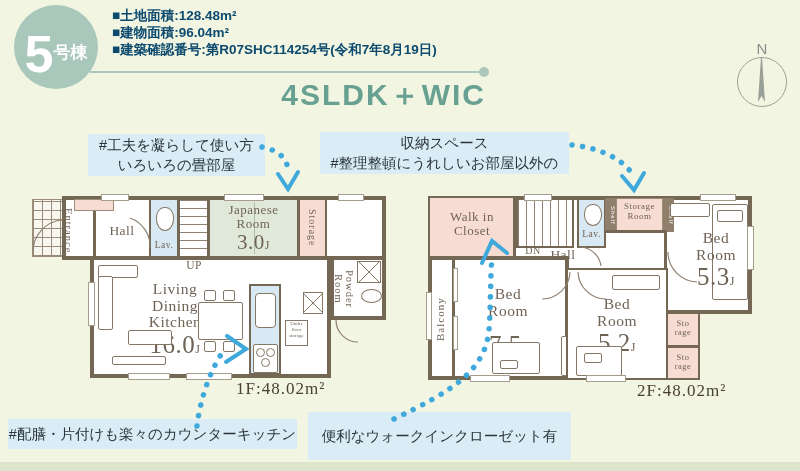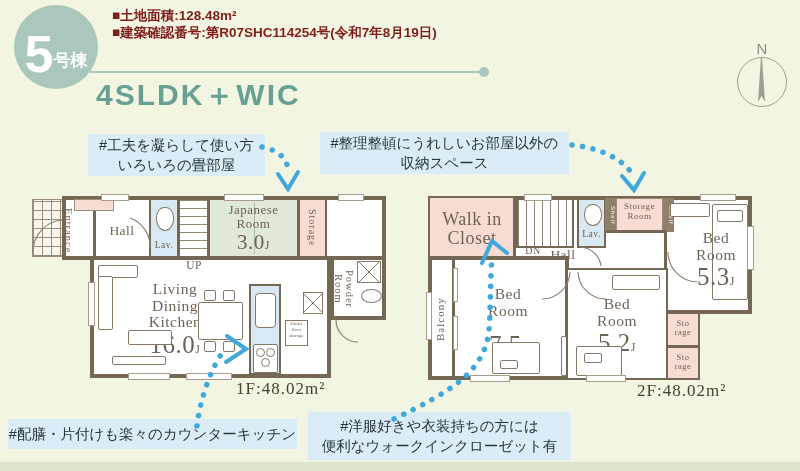--- a/index.html
+++ b/index.html
@@ -9,25 +9,25 @@
     --plantxt:#6f6356;
   }
   html,body{margin:0;padding:0;}
   body{font-family:"Liberation Sans",sans-serif;}
   #page{position:relative;width:800px;height:471px;background:#f2f5e2;overflow:hidden;}
   .abs{position:absolute;box-sizing:border-box;}
   
   .badge{left:14px;top:5px;width:84px;height:84px;border-radius:50%;background:var(--sage);
          display:flex;align-items:flex-end;justify-content:center;padding-bottom:13px;color:#fff;}
   .badge .num{font-size:52px;font-weight:bold;line-height:.8;}
-  .badge .suf{font-size:17px;font-weight:bold;margin-bottom:4px;}
-  .info{left:112px;top:7px;font-size:13.5px;font-weight:bold;color:#7f1d1d;line-height:17px;white-space:nowrap;}
+  .badge .suf{font-size:17px;font-weight:bold;margin-bottom:12px;}
+  .info{left:112px;top:7px;font-size:13.5px;font-weight:bold;color:#0c4a6e;line-height:17px;white-space:nowrap;}
   .hline{left:90px;top:71px;width:392px;height:2px;background:var(--sage);}
   .hdot{left:479px;top:67px;width:10px;height:10px;border-radius:50%;background:var(--sage);}
-  .title{left:96px;top:75px;width:390px;text-align:left;font-size:30px;font-weight:bold;
+  .title{left:96px;top:75px;width:390px;text-align:right;font-size:30px;font-weight:bold;
          letter-spacing:2px;color:var(--teal);}
   
   .north{left:737px;top:40px;width:50px;text-align:center;font-size:15px;color:#8a9089;}
   .ccirc{left:737px;top:57px;width:50px;height:50px;border:1.5px solid #9aa098;border-radius:50%;}
   
   .note{background:var(--note);color:#2b343c;font-size:14.5px;line-height:20px;text-align:center;
         display:flex;flex-direction:column;justify-content:center;}
   
   .base{border:4px solid var(--wall);background:#fff;}
   .room{border:2px solid var(--wall);}
@@ -58,46 +58,46 @@
 <body>
 
 <div id="page">
 
   <div class="abs badge">
     <span class="num">5</span>
     <span class="suf">号棟</span>
   </div>
   <div class="abs info">
     <div>■土地面積:128.48m²</div>
+    <div>■建物面積:96.04m²</div>
     <div>■建築確認番号:第R07SHC114254号(令和7年8月19日)</div>
   </div>
   <div class="abs hline"></div>
   <div class="abs hdot"></div>
   <div class="abs title">4SLDK＋WIC</div>
 
   <div class="abs north">N</div>
   <div class="abs ccirc">
     <svg width="47" height="47" viewBox="0 0 47 47">
       <polygon points="23.5,-8 20,44 23.5,38 27,44" fill="#9aa098"></polygon>
     </svg>
   </div>
 
   <div class="abs note" style="left:88px;top:134px;width:177px;height:42px;">
     <div>#工夫を凝らして使い方</div>
     <div>いろいろの畳部屋</div>
   </div>
   <div class="abs note" style="left:320px;top:132px;width:249px;height:42px;">
+    <div>収納スペース</div>
     <div>#整理整頓にうれしいお部屋以外の</div>
-    <div>収納スペース</div>
   </div>
   <div class="abs note" style="left:8px;top:419px;width:289px;height:30px;">
     <div>#配膳・片付けも楽々のカウンターキッチン</div>
   </div>
   <div class="abs note" style="left:308px;top:412px;width:263px;height:48px;">
-    <div>#洋服好きや衣装持ちの方には</div>
     <div>便利なウォークインクローゼット有</div>
   </div>
 
   <div class="abs porch" style="left:32px;top:199px;width:31px;height:58px;"></div>
   <div class="abs base" style="left:62px;top:196px;width:324px;height:64px;"></div>
   <div class="abs base" style="left:90px;top:256px;width:241px;height:122px;"></div>
   <div class="abs base" style="left:330px;top:256px;width:56px;height:64px;"></div>
 
   <div class="abs wall" style="left:93px;top:198px;width:3px;height:60px;"></div>
   <div class="abs vlbl" style="left:63px;top:206px;height:50px;font-size:10.5px;">Entrance</div>
@@ -165,21 +165,21 @@
   <div class="abs win" style="left:338px;top:194px;width:26px;height:7px;"></div>
   <div class="abs win" style="left:88px;top:282px;width:7px;height:44px;"></div>
   <div class="abs win" style="left:128px;top:373px;width:42px;height:7px;"></div>
   <div class="abs win" style="left:186px;top:373px;width:46px;height:7px;"></div>
   <div class="abs area" style="left:236px;top:379px;">1F:48.02m²</div>
 
   <div class="abs base" style="left:428px;top:196px;width:324px;height:118px;"></div>
   <div class="abs base" style="left:428px;top:256px;width:141px;height:124px;"></div>
 
   <div class="abs" style="left:430px;top:198px;width:84px;height:58px;background:var(--pink);">
-    <div class="lbl" style="position:absolute;left:0;top:12px;width:84px;font-size:18px;">
+    <div class="lbl" style="position:absolute;left:0;top:12px;width:84px;font-size:13px;">
       <div>Walk in</div>
       <div>Closet</div>
     </div>
   </div>
   <div class="abs wall" style="left:513px;top:198px;width:3px;height:58px;"></div>
 
   <div class="abs room stairsV" style="left:516px;top:198px;width:58px;height:50px;background-color:#fff;"></div>
   <div class="abs lbl" style="left:518px;top:246px;width:30px;font-size:10px;">DN</div>
   <div class="abs lbl" style="left:543px;top:248px;width:40px;font-size:13.5px;">Hall</div>
 

